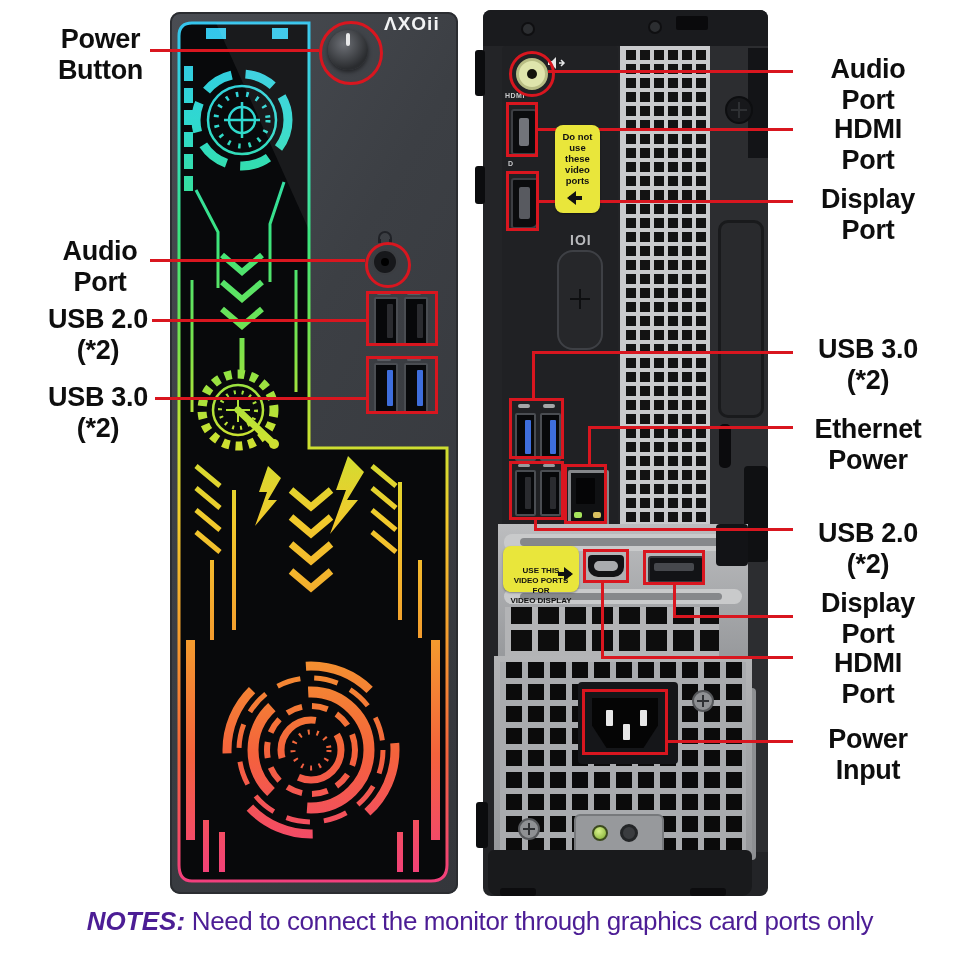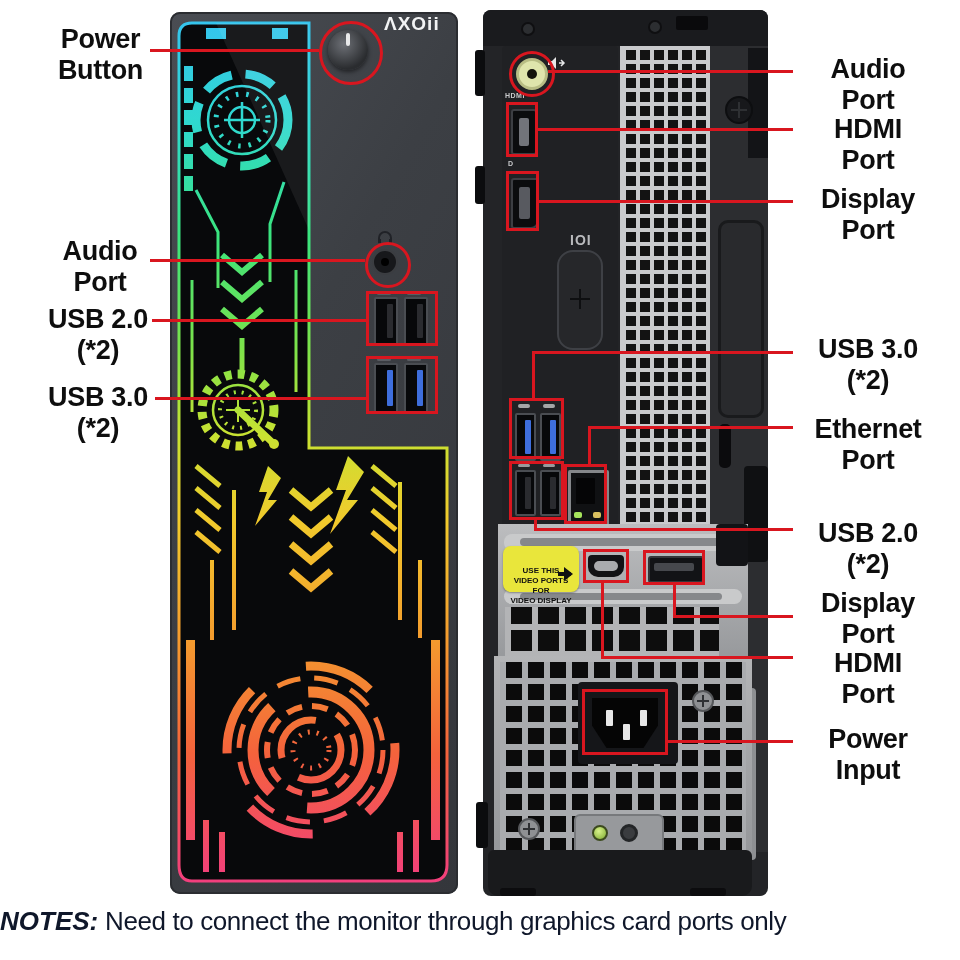--- a/index.html
+++ b/index.html
@@ -76,21 +76,21 @@
         repeating-linear-gradient(90deg,#a9abae 0px,#a9abae 6px,transparent 6px,transparent 22px);}
   #socket-panel{left:578px;top:682px;width:100px;height:82px;background:#151619;border-radius:4px;}
   #c14{left:592px;top:698px;width:66px;height:50px;background:#050505;
       clip-path:polygon(0 0,100% 0,100% 55%,78% 100%,22% 100%,0 55%);}
   .pin{position:absolute;width:7px;height:16px;background:#e8e8e8;border-radius:1px;}
   #led-strip{left:574px;top:814px;width:86px;height:38px;background:#97999c;border:2px solid #77797c;border-radius:6px;}
   #bottom-strip{left:488px;top:850px;width:264px;height:46px;background:#191a1c;border-radius:6px 6px 10px 10px;}
   .foot{position:absolute;height:8px;background:#0c0c0e;border-radius:3px;}
   .tab{position:absolute;background:#0b0c0e;border-radius:3px;}
   
-  #notes{position:absolute;left:0;top:906px;width:960px;text-align:left;font-size:26px;color:#0f172a;}
+  #notes{position:absolute;left:0;top:906px;width:960px;text-align:center;font-size:26px;color:#4c1d95;}
   #notes .nb{font-weight:700;font-style:italic;}
   #notes .nt{font-weight:400;letter-spacing:-0.4px;}
 </style>
 </head>
 <body>
 
 <div id="canvas">
 
   <div id="front-body"></div>
 
@@ -341,20 +341,28 @@
   <div class="rline" style="left:534px;top:528px;width:259px;"></div>
   <div class="rrect" style="left:583px;top:549px;width:40px;height:28px;"></div>
   <div class="rrect" style="left:643px;top:550px;width:56px;height:29px;"></div>
   <div class="rlinev" style="left:673px;top:582px;height:36px;"></div>
   <div class="rline" style="left:673px;top:615px;width:120px;"></div>
   <div class="rlinev" style="left:601px;top:580px;height:79px;"></div>
   <div class="rline" style="left:601px;top:656px;width:192px;"></div>
   <div class="rrect" style="left:582px;top:689px;width:80px;height:60px;"></div>
   <div class="rline" style="left:665px;top:740px;width:128px;"></div>
 
+  <div class="sticker" id="sticker1">
+    <span class="pre">Do not
+use
+these
+video
+ports</span>
+    <span class="arrL" style="left:14px;top:71px;"></span>
+  </div>
   <div class="sticker" id="sticker2">
     <span class="pre">USE THIS
 VIDEO PORTS
 FOR</span>
     <span class="pre">VIDEO DISPLAY</span>
     <span class="arrR" style="right:8px;top:26px;"></span>
   </div>
 
   <div class="lbl" style="left:28px;top:24px;width:145px;">Power
 Button</div>
@@ -367,21 +375,21 @@
 
   <div class="lbl" style="left:793px;top:54px;width:150px;">Audio
 Port</div>
   <div class="lbl" style="left:793px;top:114px;width:150px;">HDMI
 Port</div>
   <div class="lbl" style="left:793px;top:184px;width:150px;">Display
 Port</div>
   <div class="lbl" style="left:793px;top:334px;width:150px;">USB 3.0
 (*2)</div>
   <div class="lbl" style="left:793px;top:414px;width:150px;">Ethernet
-Port</div>
+Power</div>
   <div class="lbl" style="left:793px;top:518px;width:150px;">USB 2.0
 (*2)</div>
   <div class="lbl" style="left:793px;top:588px;width:150px;">Display
 Port</div>
   <div class="lbl" style="left:793px;top:648px;width:150px;">HDMI
 Port</div>
   <div class="lbl" style="left:793px;top:724px;width:150px;">Power
 Input</div>
 
   <div id="notes">

